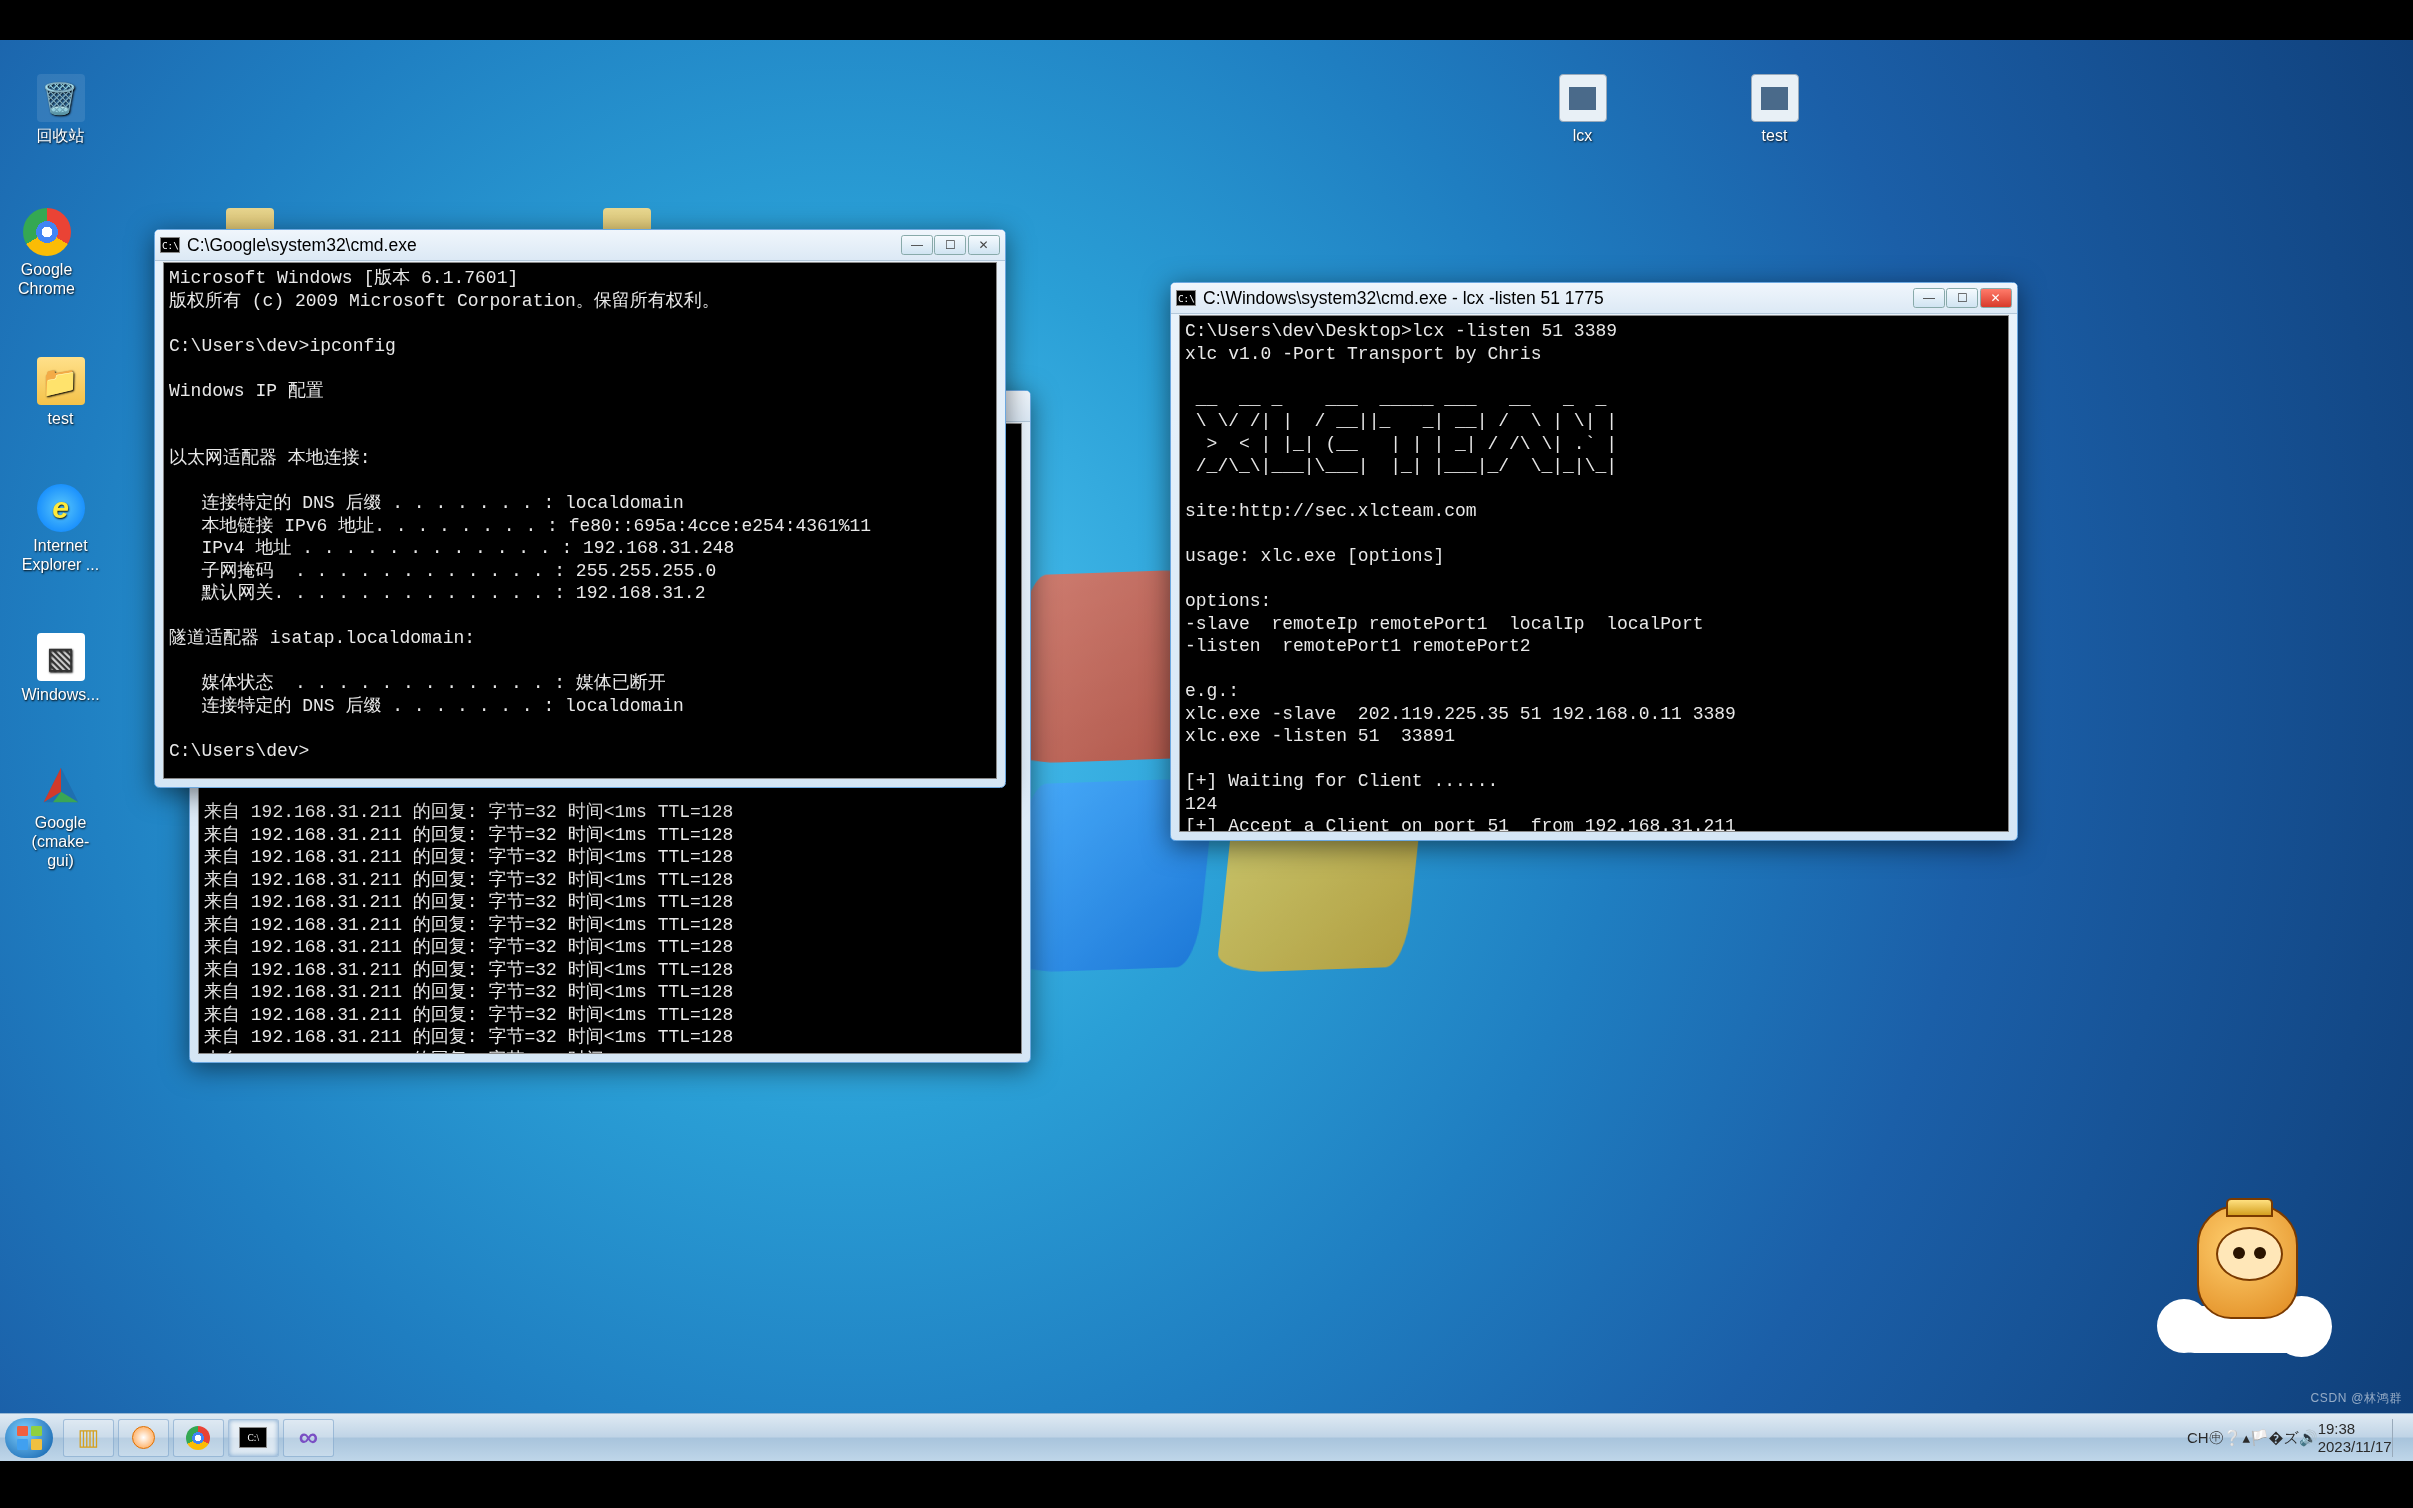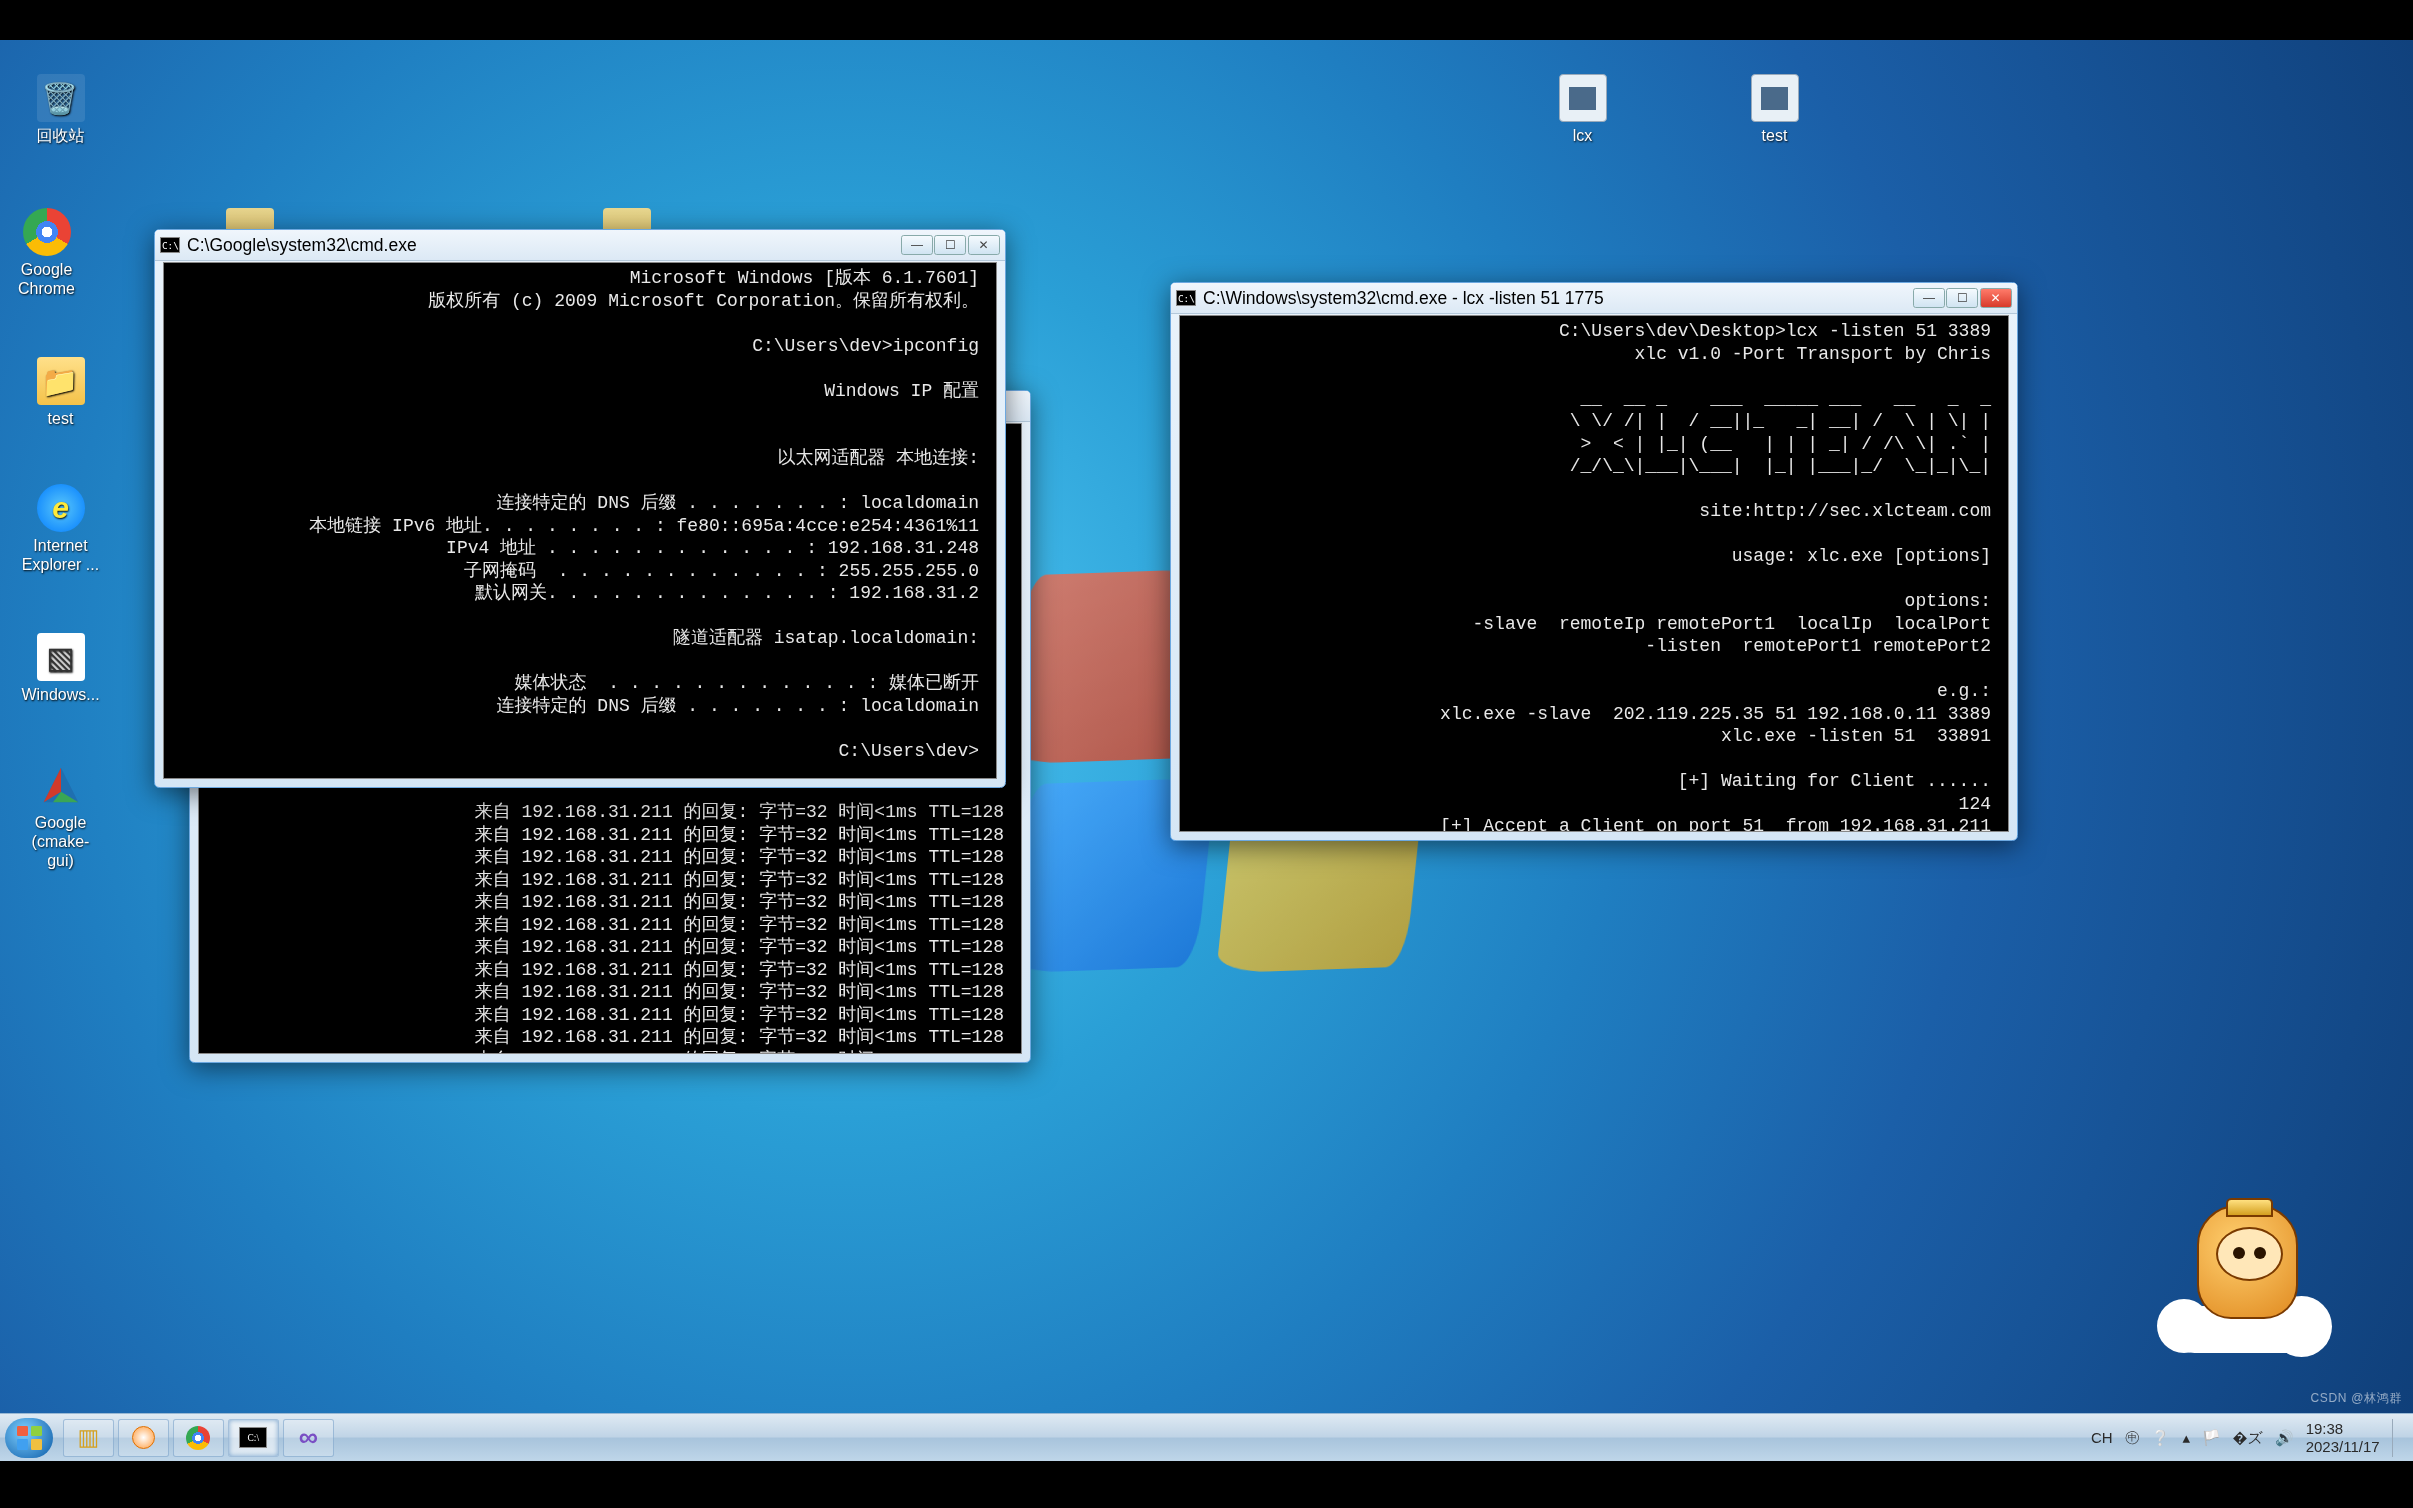--- a/index.html
+++ b/index.html
@@ -54,24 +54,23 @@
 .win .wctrls { margin-left:auto; display:flex; gap:1.3px;}
 .win .wbtn { width:32px; height:20px; border:0.7px solid #8aa; background:linear-gradient(#f5fafe,#d0e4f2); border-radius:2.7px; display:flex; align-items:center; justify-content:center; font-size:12px; cursor:pointer; color:#444;}
 .win .wbtn.close { background:linear-gradient(#ff7b6a,#d83a2a); color:#fff;}
 .win .term {
   position:absolute; left:8px; right:8px; top:32px; bottom:8px;
   background:#000; border:0.7px solid #888;
   color:#e8e8e8;
   font-family:"NSimSun","SimSun",Consolas,"Courier New",monospace;
   font-size:18px;
   line-height:1.25;
-  padding:4px 17px;
+  padding:4px 5px;
   white-space:pre;
   overflow:hidden;
-  text-align:right;
 }
 
 
 .taskbar {
   position:absolute; left:0; right:0; bottom:0; height:48px;
   background:linear-gradient(#dfeaf3,#c0d4e6 48%,#a8c4dc 52%,#bfd6e9);
   border-top:0.7px solid #98b8d4;
   display:flex; align-items:center;
   padding:0 5.4px;
 }
@@ -80,21 +79,21 @@
   background:radial-gradient(circle at 40% 35%,#7fd0ff,#0a5aa6);
   margin-right:9.4px; cursor:pointer;
   display:flex; align-items:center; justify-content:center;
 }
 .startbtn .flag { width:24px; height:24px; position:relative;}
 .startbtn .flag span { position:absolute; width:10.8px; height:10.8px; border-radius:1.3px;}
 .startbtn .flag .a{background:#f06040;left:0;top:0} .startbtn .flag .b{background:#8fd040;left:13.5px;top:0}
 .startbtn .flag .c{background:#40a0f0;left:0;top:13.5px} .startbtn .flag .d{background:#f0c040;left:13.5px;top:13.5px}
 .tbtn { width:51px; height:38px; border:0.7px solid rgba(120,160,200,.6); border-radius:2.7px; margin-right:4px; background:rgba(255,255,255,.2); display:flex; align-items:center; justify-content:center; cursor:pointer; font-size:23px;}
 .tbtn.active { background:rgba(255,255,255,.55); box-shadow:inset 0 0 5.4px rgba(60,120,180,.6);}
-.tray { margin-left:auto; display:flex; align-items:center; gap:12px; color:#2a2a2a; font-size:15px; padding-right:4px;}
+.tray { margin-left:auto; display:flex; align-items:center; color:#2a2a2a; font-size:15px; padding-right:4px;}
 .tray .clock { text-align:left; line-height:1.15;}
 
 .mascot {
   position:absolute; right:81px; bottom:108px;
   width:175px; height:189px;
 }
 .mascot .cloud { position:absolute; bottom:0; left:13.5px; width:148px; height:47px; background:#fff; border-radius:34px; }
 .mascot .cloud:before,.mascot .cloud:after{content:"";position:absolute;background:#fff;border-radius:50%;}
 .mascot .cloud:before{width:54px;height:54px;left:-13.5px;top:-6.7px;}
 .mascot .cloud:after{width:61px;height:61px;right:-13.5px;top:-10px;}

